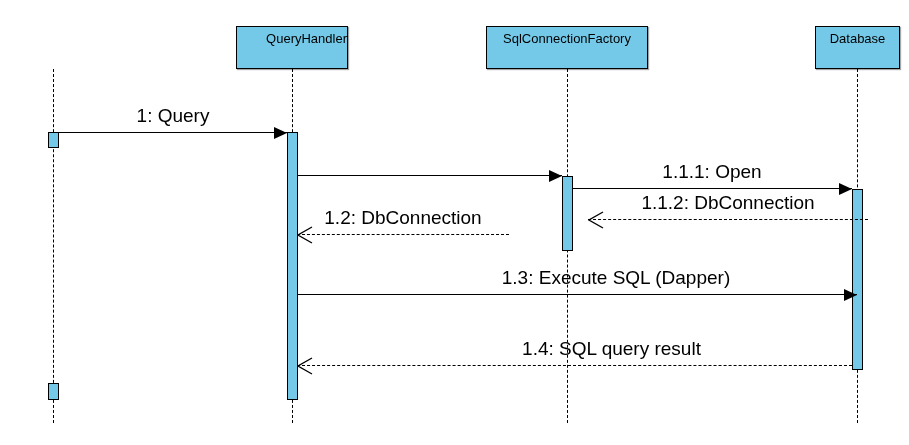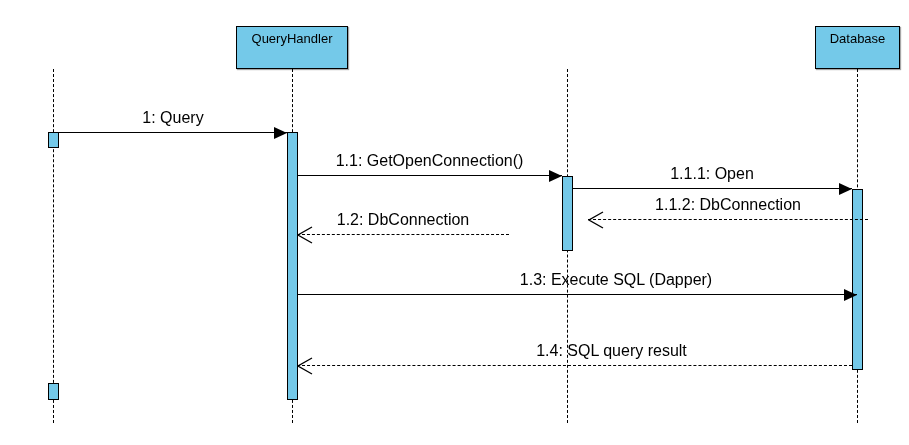--- a/index.html
+++ b/index.html
@@ -21,21 +21,21 @@
     background: #74c9e9;
     border: 1px solid #000;
     box-shadow: 1px 1px 1px rgba(0,0,0,0.35);
     box-sizing: border-box;
     text-align: center;
     font-size: 13px;
     color: #000;
     padding-top: 4px;
   }
   .p-gui  { left: 10px;  width: 88px;  }
-  .p-qh   { left: 236px; width: 112px; }
+  .p-qh   { left: 236px; width: 112px; text-align: right; }
   .p-scf  { left: 486px; width: 162px; }
   .p-db   { left: 815px; width: 85px;  }
 
   
   .lifeline {
     position: absolute;
     top: 69px; height: 354px;
     width: 0;
     border-left: 1px dashed #000;
   }
@@ -66,21 +66,21 @@
     height: 0;
   }
   .msg-line.solid  { border-top: 1px solid #000; }
   .msg-line.dashed { border-top: 1px dashed #000; }
   .msg-label {
     position: absolute;
     bottom: 6px;
     left: 50%;
     transform: translateX(-50%);
     white-space: nowrap;
-    font-size: 16px;
+    font-size: 19px;
     color: #000;
   }
   .msg-label.off39 { left: calc(50% + 39px); }
   .msg-label.off37 { left: calc(50% + 37px); }
 
   
   .arrow-filled-right {
     position: absolute;
     right: 0; bottom: -6px;
     width: 0; height: 0;
@@ -110,38 +110,40 @@
 <div class="diagram">
 
   <div class="lifeline l-gui"></div>
   <div class="lifeline l-qh"></div>
   <div class="lifeline l-scf"></div>
   <div class="lifeline l-db"></div>
 
   <div class="participant p-qh">
     <span>QueryHandler</span>
   </div>
+  <div class="participant p-scf">
+    <span>SqlConnectionFactory</span>
+  </div>
   <div class="participant p-db">
     <span>Database</span>
   </div>
 
   <div class="activation a-gui1"></div>
   <div class="activation a-qh"></div>
   <div class="activation a-scf"></div>
   <div class="activation a-db"></div>
   <div class="activation a-gui2"></div>
 
   <div class="msg m1">
     <span class="msg-label">1: Query</span>
     <div class="msg-line solid"></div>
     <div class="arrow-filled-right"></div>
   </div>
 
   <div class="msg m2">
-    <span class="msg-label">1.1: GetOpenConnection()</span>
     <div class="msg-line solid"></div>
     <div class="arrow-filled-right"></div>
   </div>
 
   <div class="msg m3">
     <span class="msg-label">1.1.1: Open</span>
     <div class="msg-line solid"></div>
     <div class="arrow-filled-right"></div>
   </div>
 

